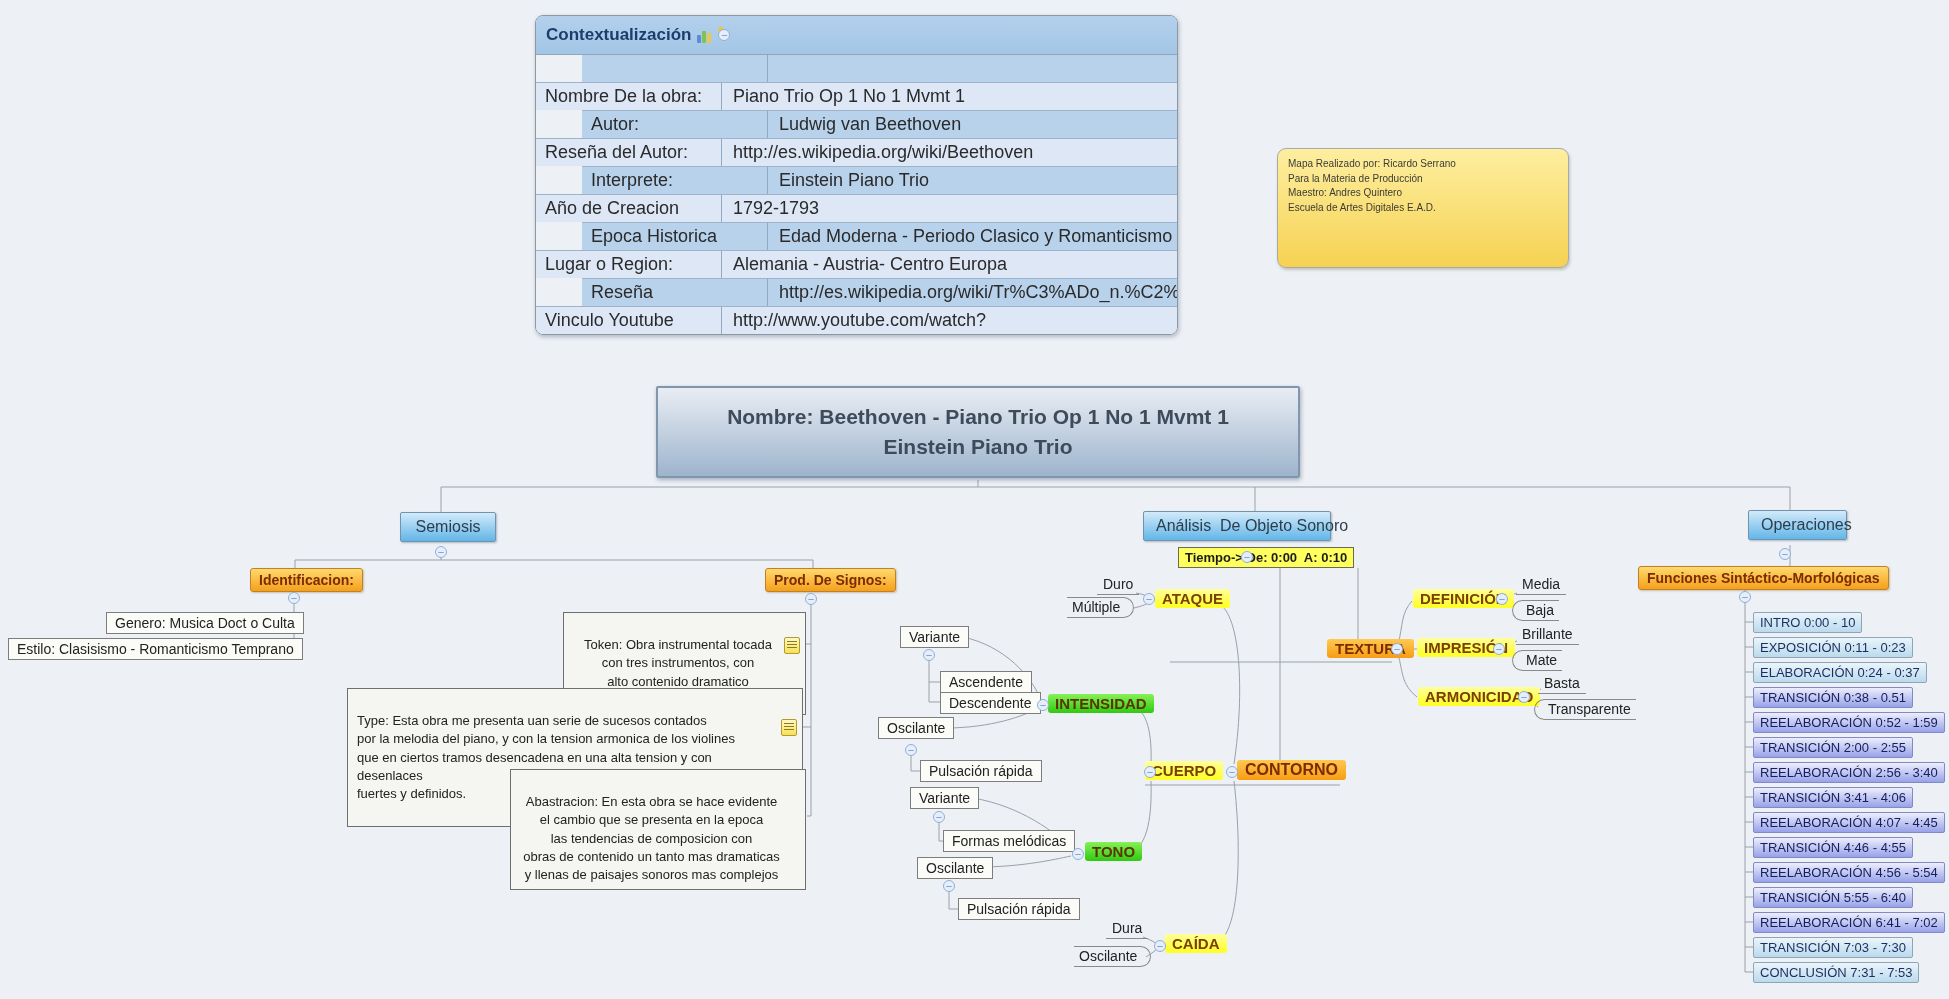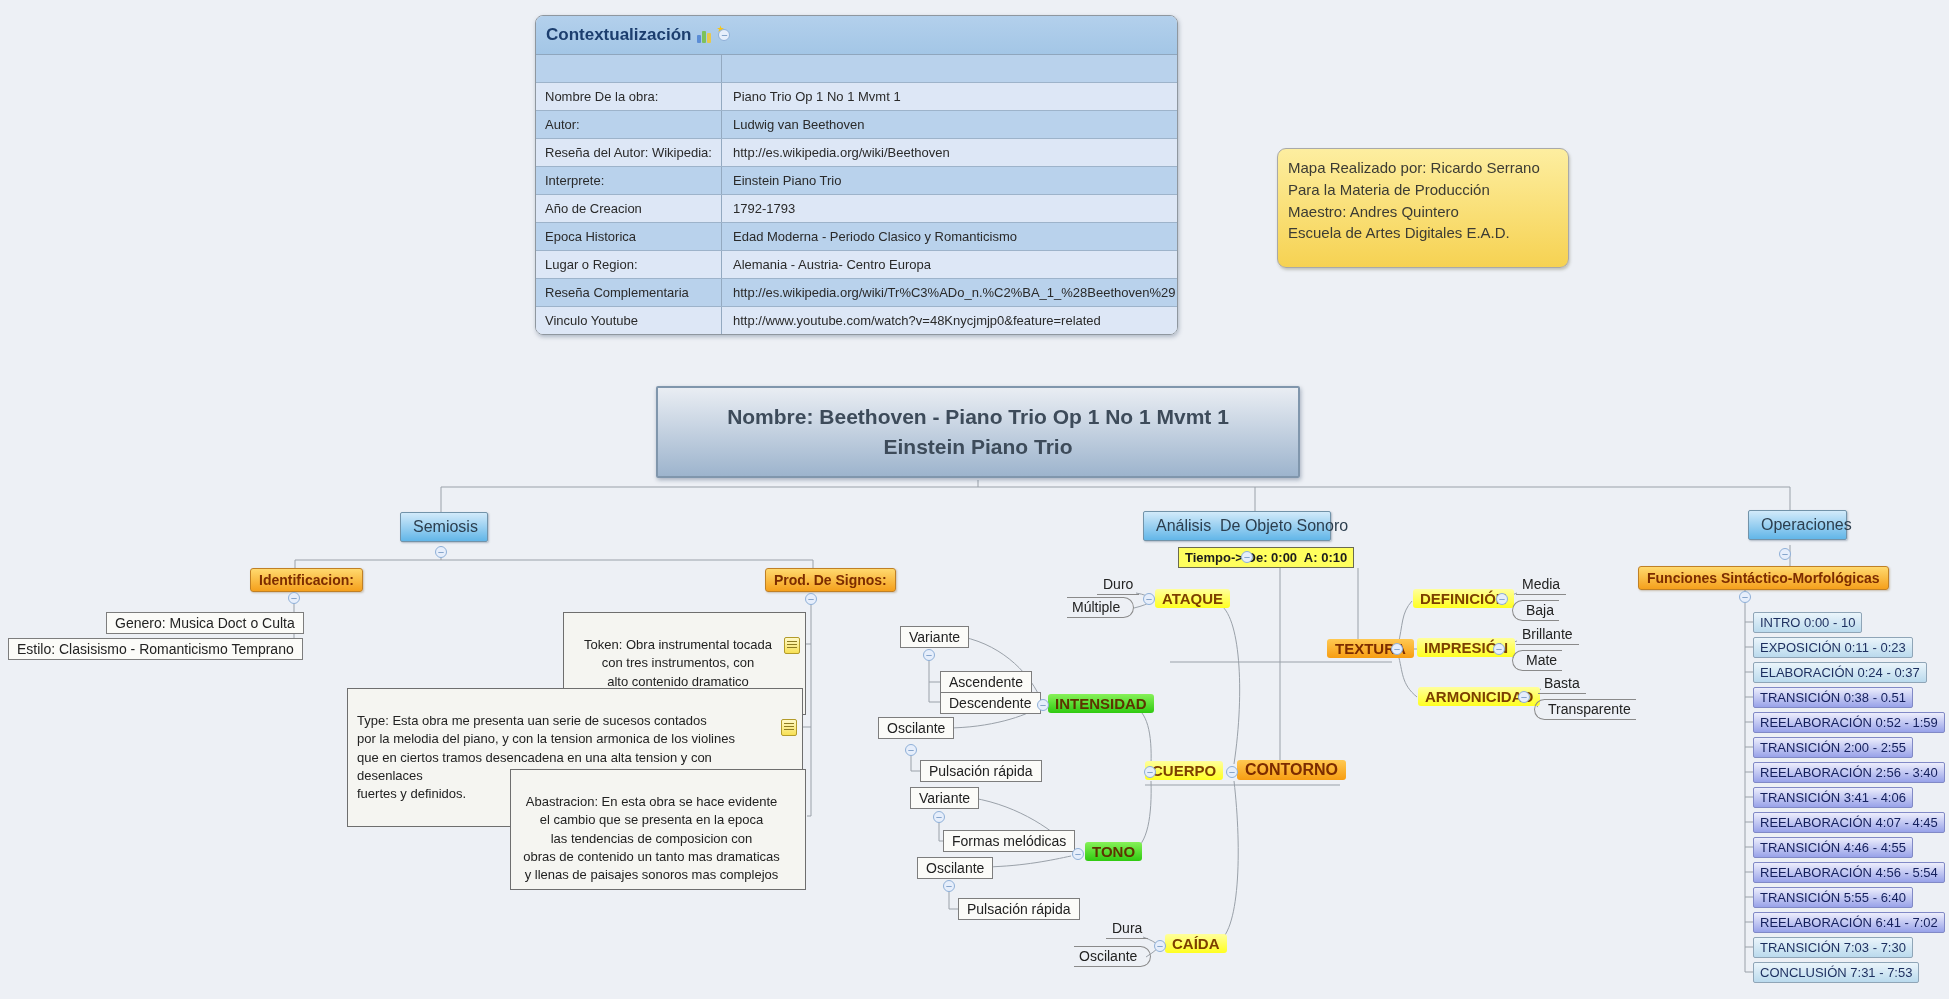--- a/index.html
+++ b/index.html
@@ -3,28 +3,28 @@
 <meta charset="utf-8">
 <style>
   html,body{margin:0;padding:0;background:#edf0f5;font-family:"Liberation Sans",sans-serif;}
   #canvas{position:relative;width:1949px;height:999px;background:#edf0f5;overflow:hidden;}
   svg.wires{position:absolute;left:0;top:0;z-index:0;}
   .node{position:absolute;z-index:2;white-space:pre;box-sizing:border-box;}
   
   .ctx-table{position:absolute;left:535px;top:15px;width:641px;z-index:2;border:1px solid #8f979f;border-radius:8px;overflow:hidden;box-shadow:1px 2px 4px rgba(60,80,110,.35);}
   .ctx-header{height:38px;background:linear-gradient(#b3d0ec,#a3c6e6);display:flex;align-items:center;padding-left:10px;border-bottom:1px solid #8fa6bd;}
   .ctx-title{font-size:17px;font-weight:bold;color:#1c3e6e;margin-right:6px;}
-  .ctx-row{display:flex;height:27px;line-height:27px;font-size:13px;color:#2a2a2a;border-top:1px solid #9db3ca;}
-  .ctx-row.blue{background:#b9d2ec;}
+  .ctx-row{display:flex;height:27px;line-height:27px;font-size:18px;color:#2a2a2a;border-top:1px solid #9db3ca;}
+  .ctx-row.blue{background:#b9d2ec;margin-left:46px;}
   .ctx-row.light{background:#dde7f6;}
   .ctx-label{width:185px;padding-left:9px;box-sizing:border-box;overflow:hidden;}
   .ctx-value{flex:1;padding-left:11px;border-left:1px solid #93a9c0;overflow:hidden;}
   
   .credits{position:absolute;left:1277px;top:148px;width:292px;height:120px;z-index:2;background:linear-gradient(#fdeea0,#f6d252);border:1px solid #a9a9a9;border-radius:9px;padding:8px 10px;box-sizing:border-box;box-shadow:1px 2px 3px rgba(90,90,60,.3);}
-  .credits div{font-size:15px;color:#3c3c34;line-height:1.45;white-space:nowrap;}
+  .credits div{font-size:10px;color:#3c3c34;line-height:1.45;white-space:nowrap;}
   
   .node-main{left:656px;top:386px;width:644px;height:92px;background:linear-gradient(#e9edf3,#9db4cd);border:2px solid #8096ac;border-radius:2px;color:#3d4b5a;font-size:21px;font-weight:bold;text-align:center;display:flex;flex-direction:column;justify-content:center;gap:6px;box-shadow:1px 2px 4px rgba(60,80,110,.4);}
   .node-blue{background:linear-gradient(#d2eafa,#62b6e8);border:1px solid #7293a9;border-radius:2px;color:#2c3e4e;font-size:16px;padding:5px 12px;text-align:center;box-shadow:1px 1px 2px rgba(60,80,110,.35);}
   .node-orange{background:linear-gradient(#ffd96e,#f5a01c);border:1px solid #c08025;border-radius:3px;color:#7c2c00;font-size:14px;font-weight:bold;padding:3px 8px;box-shadow:1px 1px 2px rgba(120,80,20,.3);}
   .lbl-yellow{background:linear-gradient(#ffff9c,#ffff21);border-radius:3px;color:#7c3f00;font-size:15px;font-weight:bold;padding:1px 7px;}
   .lbl-green{background:linear-gradient(#86f158,#2fca10);border-radius:3px;color:#5c3400;font-size:15px;font-weight:bold;padding:1px 7px;}
   .lbl-orange{background:linear-gradient(#ffc952,#f79d12);border-radius:3px;color:#7c2c00;font-size:16px;font-weight:bold;padding:1px 8px;}
   .lbl-tiempo{background:#ffff5e;border:1px solid #6a6a50;color:#1c1c1c;font-size:13px;font-weight:bold;padding:2px 6px;}
   .box-white{background:#fbfbf8;border:1px solid #7d7d7d;color:#222;font-size:14px;padding:2px 8px;}
   .box-note{background:#f5f5f1;border:1px solid #6e6e6e;color:#222;font-size:13px;line-height:1.4;padding:5px 22px 5px 9px;white-space:pre-line;}
@@ -149,21 +149,21 @@
     <div>Para la Materia de Producción</div>
     <div>Maestro: Andres Quintero</div>
     <div>Escuela de Artes Digitales E.A.D.</div>
   </div>
 
   <div class="node node-main">
     <div>Nombre: Beethoven - Piano Trio Op 1 No 1 Mvmt 1</div>
     <div>Einstein Piano Trio</div>
   </div>
 
-  <div class="node node-blue" style="left:400px;top:512px;width:88px">Semiosis</div>
+  <div class="node node-blue" style="left:400px;top:512px;width:96px">Semiosis</div>
   <div class="node node-blue" style="left:1143px;top:511px;width:188px">Análisis  De Objeto Sonoro</div>
   <div class="node node-blue" style="left:1748px;top:510px;width:99px">Operaciones</div>
 
   <div class="node node-orange" style="left:250px;top:568px">Identificacion:</div>
   <div class="node box-white" style="left:106px;top:612px">Genero: Musica Doct o Culta</div>
   <div class="node box-white" style="left:8px;top:638px">Estilo: Clasisismo - Romanticismo Temprano</div>
   <div class="node node-orange" style="left:765px;top:568px">Prod. De Signos:</div>
 
   <div class="node box-note center" style="left:563px;top:612px;width:243px">
     <span>Token:  Obra instrumental tocada

